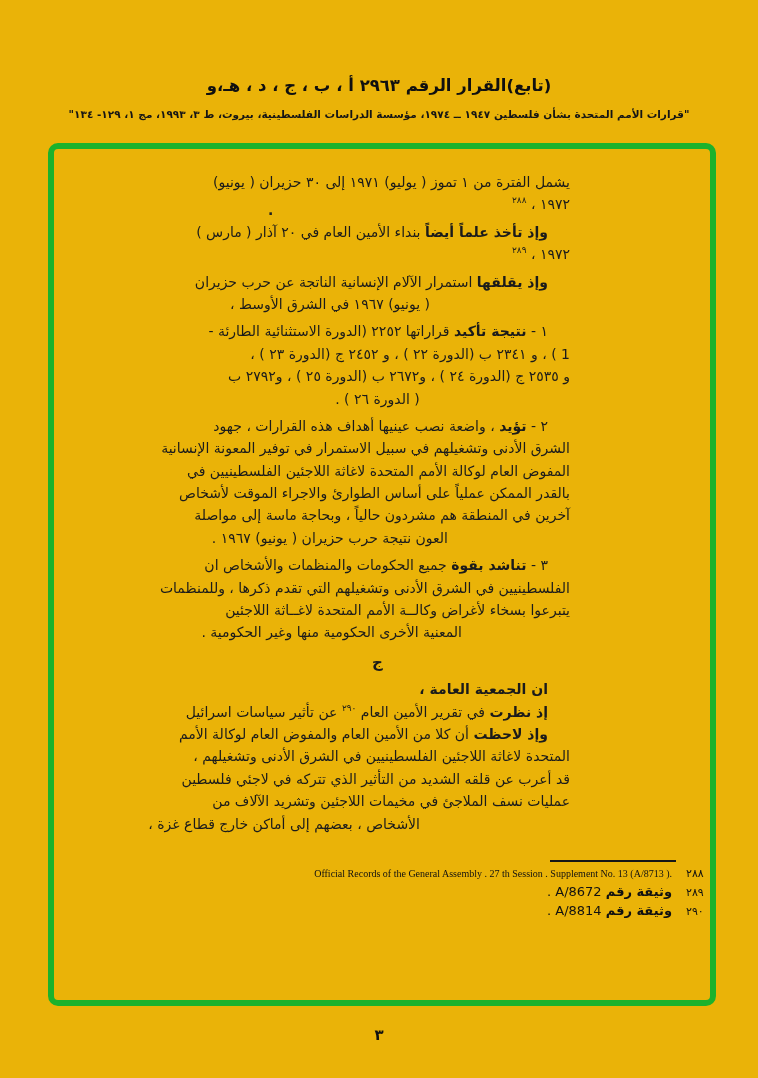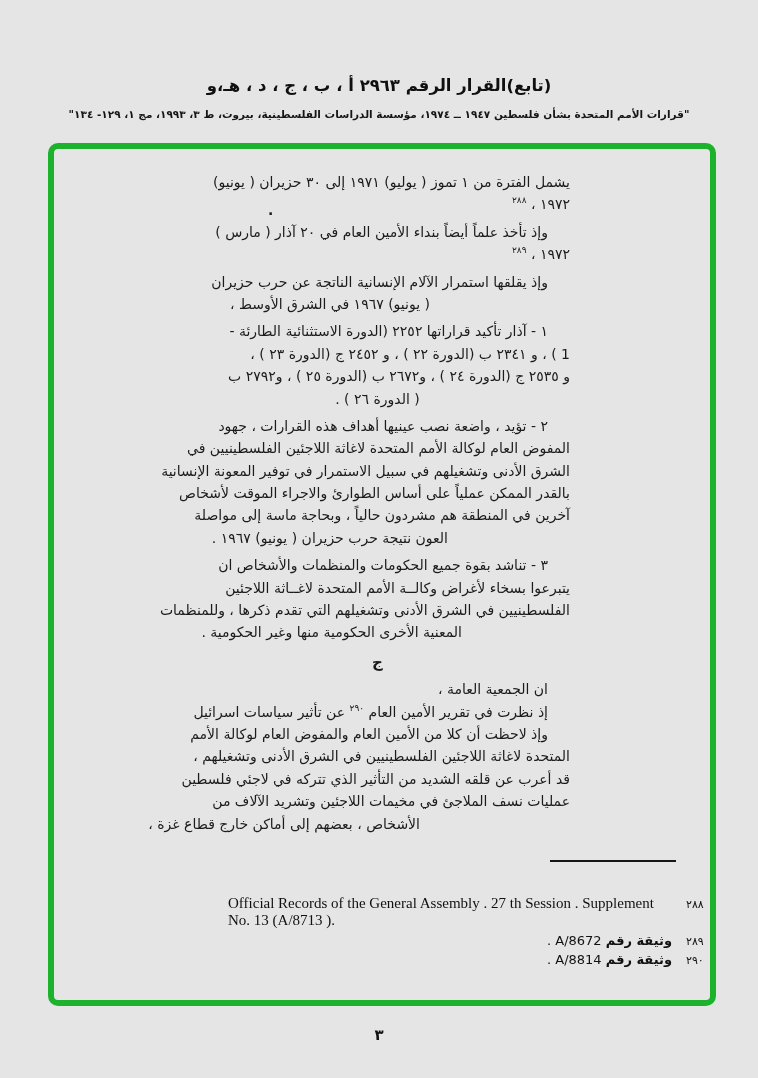--- a/index.html
+++ b/index.html
@@ -1,36 +1,36 @@
 <!DOCTYPE html>
 <html lang="ar"><head>
 <meta charset="utf-8">
 <style>
   html,body{margin:0;padding:0;background:#fff;}
-  .page{position:relative;width:758px;height:1078px;background:#e5e5e5;overflow:hidden;
+  .page{position:relative;width:758px;height:1078px;background:#eab308;overflow:hidden;
         font-family:"DejaVu Sans",sans-serif;color:#161616;}
   .hdr-title{position:absolute;top:76px;left:0;right:0;text-align:center;direction:rtl;
              font-weight:700;font-size:16.5px;letter-spacing:.2px;color:#101010;}
   .hdr-source{position:absolute;top:108px;left:0;right:0;text-align:center;direction:rtl;
               font-weight:700;font-size:10.5px;color:#151515;}
   .frame{position:absolute;left:48px;top:143px;width:656px;height:851px;
          border:6px solid #1cb22c;border-radius:10px;background:transparent;}
   .doc-lines{position:absolute;top:171px;right:188px;width:385px;direction:rtl;
              text-align:right;font-size:14px;color:#1b1b1b;}
   .line{line-height:22.4px;height:22.4px;white-space:nowrap;}
   .line.pgap{margin-top:5px;}
   .line.heading{margin:7px 0 3px;font-weight:700;font-size:15px;text-align:center;}
-  .b{font-weight:400;}
+  .b{font-weight:700;}
   .doc-lines sup{font-size:9px;line-height:0;}
   .stray{position:absolute;left:268px;top:202px;font-size:14px;font-weight:700;color:#222;}
   .fn-rule{position:absolute;top:860px;left:550px;width:126px;height:2px;background:#161616;}
   .footnotes{position:absolute;top:867px;right:50px;width:480px;display:flex;
              flex-direction:column;align-items:flex-end;gap:4px;}
   .fn-row{display:flex;align-items:baseline;gap:14px;}
-  .fn-en{font-family:"Liberation Serif",serif;font-size:15px;color:#111;direction:ltr;margin-top:28px;}
+  .fn-en{font-family:"Liberation Serif",serif;font-size:10px;color:#111;direction:ltr;}
   .fn-ar{font-size:13px;direction:rtl;color:#111;}
   .fn-ar .b{font-weight:700;}
   .fn-num{font-size:11px;min-width:22px;text-align:left;color:#111;}
   .page-num{position:absolute;top:1026px;left:0;right:0;text-align:center;
             font-weight:700;font-size:15px;color:#111;}
 </style>
 </head>
 <body>
 
 <div class="page">
@@ -40,33 +40,33 @@
 
   <div class="frame" style="border-color: rgb(28, 178, 44);"></div>
 
   <div class="doc-lines" id="doc-lines">
       <div class="line"><span>يشمل الفترة من ١ تموز ( يوليو) ١٩٧١ إلى ٣٠ حزيران ( يونيو)</span></div>
       <div class="line"><span>١٩٧٢ ، </span><sup>٢٨٨</sup></div>
       <div class="line pgap" style="margin-right: 22px;"><span class="b">وإذ تأخذ علماً أيضاً</span><span> بنداء الأمين العام في ٢٠ آذار ( مارس )</span></div>
       <div class="line"><span>١٩٧٢ ، </span><sup>٢٨٩</sup></div>
       <div class="line pgap" style="margin-right: 22px;"><span class="b">وإذ يقلقها</span><span> استمرار الآلام الإنسانية الناتجة عن حرب حزيران</span></div>
       <div class="line" style="margin-right: 140px;"><span>( يونيو) ١٩٦٧ في الشرق الأوسط ،</span></div>
-      <div class="line pgap" style="margin-right: 22px;"><span>١ - </span><span class="b">آذار تأكيد</span><span> قراراتها ٢٢٥٢ (الدورة الاستثنائية الطارئة -</span></div>
+      <div class="line pgap" style="margin-right: 22px;"><span>١ - </span><span class="b">نتيجة تأكيد</span><span> قراراتها ٢٢٥٢ (الدورة الاستثنائية الطارئة -</span></div>
       <div class="line"><span>1 ) ، و ٢٣٤١ ب (الدورة ٢٢ ) ، و ٢٤٥٢ ج (الدورة ٢٣ ) ،</span></div>
       <div class="line"><span>و ٢٥٣٥ ج (الدورة ٢٤ ) ، و٢٦٧٢ ب (الدورة ٢٥ ) ، و٢٧٩٢ ب</span></div>
       <div class="line" style="text-align: center;"><span>( الدورة ٢٦ ) .</span></div>
       <div class="line pgap" style="margin-right: 22px;"><span>٢ - </span><span class="b">تؤيد</span><span> ، واضعة نصب عينيها أهداف هذه القرارات ، جهود</span></div>
+      <div class="line"><span>الشرق الأدنى وتشغيلهم في سبيل الاستمرار في توفير المعونة الإنسانية</span></div>
       <div class="line"><span>المفوض العام لوكالة الأمم المتحدة لاغاثة اللاجئين الفلسطينيين في</span></div>
-      <div class="line"><span>الشرق الأدنى وتشغيلهم في سبيل الاستمرار في توفير المعونة الإنسانية</span></div>
       <div class="line"><span>بالقدر الممكن عملياً على أساس الطوارئ والاجراء الموقت لأشخاص</span></div>
       <div class="line"><span>آخرين في المنطقة هم مشردون حالياً ، وبحاجة ماسة إلى مواصلة</span></div>
       <div class="line" style="margin-right: 122px;"><span>العون نتيجة حرب حزيران ( يونيو) ١٩٦٧ .</span></div>
       <div class="line pgap" style="margin-right: 22px;"><span>٣ - </span><span class="b">تناشد بقوة</span><span> جميع الحكومات والمنظمات والأشخاص ان</span></div>
+      <div class="line"><span>الفلسطينيين في الشرق الأدنى وتشغيلهم التي تقدم ذكرها ، وللمنظمات</span></div>
       <div class="line"><span>يتبرعوا بسخاء لأغراض وكالــة الأمم المتحدة لاغــاثة اللاجئين</span></div>
-      <div class="line"><span>الفلسطينيين في الشرق الأدنى وتشغيلهم التي تقدم ذكرها ، وللمنظمات</span></div>
       <div class="line" style="margin-right: 108px;"><span>المعنية الأخرى الحكومية منها وغير الحكومية .</span></div>
       <div class="line heading" style="text-align: center;"><span>ج</span></div>
       <div class="line pgap" style="margin-right: 22px;"><span class="b">ان الجمعية العامة ،</span></div>
       <div class="line" style="margin-right: 22px;"><span class="b">إذ نظرت</span><span> في تقرير الأمين العام </span><sup>٢٩٠</sup><span> عن تأثير سياسات اسرائيل</span></div>
       <div class="line" style="margin-right: 22px;"><span class="b">وإذ لاحظت</span><span> أن كلا من الأمين العام والمفوض العام لوكالة الأمم</span></div>
       <div class="line"><span>المتحدة لاغاثة اللاجئين الفلسطينيين في الشرق الأدنى وتشغيلهم ،</span></div>
       <div class="line"><span>قد أعرب عن قلقه الشديد من التأثير الذي تتركه في لاجئي فلسطين</span></div>
       <div class="line"><span>عمليات نسف الملاجئ في مخيمات اللاجئين وتشريد الآلاف من</span></div>
       <div class="line" style="margin-right: 150px;"><span>الأشخاص ، بعضهم إلى أماكن خارج قطاع غزة ،</span></div>
     </div>

